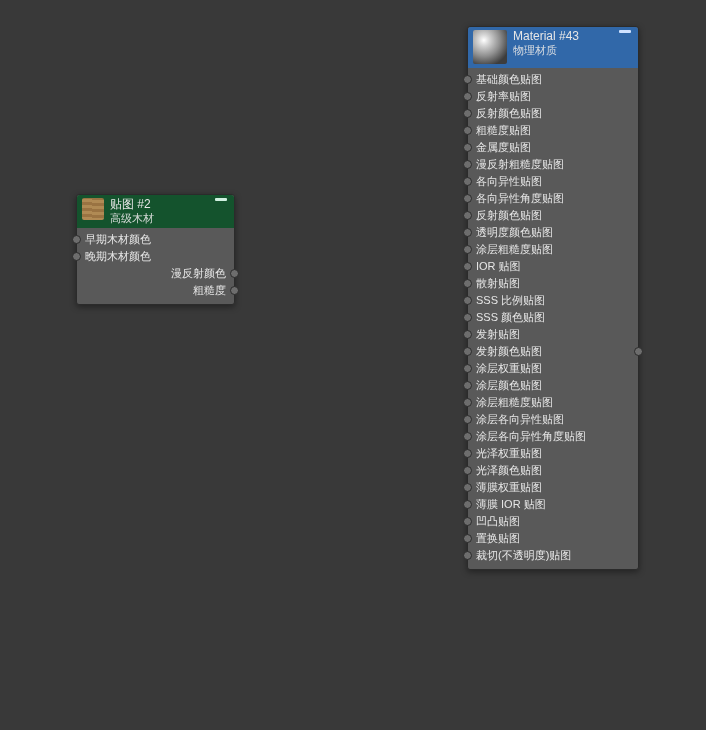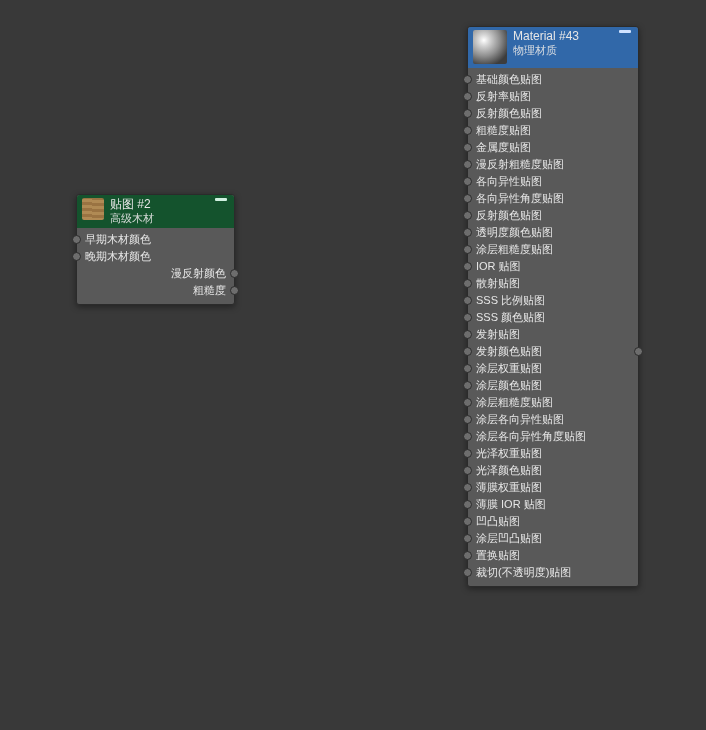--- a/index.html
+++ b/index.html
@@ -194,17 +194,16 @@
       <div class="slot in"><span class="port"></span><span class="label">涂层权重贴图</span></div>
       <div class="slot in"><span class="port"></span><span class="label">涂层颜色贴图</span></div>
       <div class="slot in"><span class="port"></span><span class="label">涂层粗糙度贴图</span></div>
       <div class="slot in"><span class="port"></span><span class="label">涂层各向异性贴图</span></div>
       <div class="slot in"><span class="port"></span><span class="label">涂层各向异性角度贴图</span></div>
       <div class="slot in"><span class="port"></span><span class="label">光泽权重贴图</span></div>
       <div class="slot in"><span class="port"></span><span class="label">光泽颜色贴图</span></div>
       <div class="slot in"><span class="port"></span><span class="label">薄膜权重贴图</span></div>
       <div class="slot in"><span class="port"></span><span class="label">薄膜 IOR 贴图</span></div>
       <div class="slot in"><span class="port"></span><span class="label">凹凸贴图</span></div>
-      <div class="slot in"><span class="port"></span><span class="label">涂层凹凸贴图</span></div>
       <div class="slot in"><span class="port"></span><span class="label">置换贴图</span></div>
       <div class="slot in"><span class="port"></span><span class="label">裁切(不透明度)贴图</span></div>
     </div>
 </div>
 
 </body></html>

